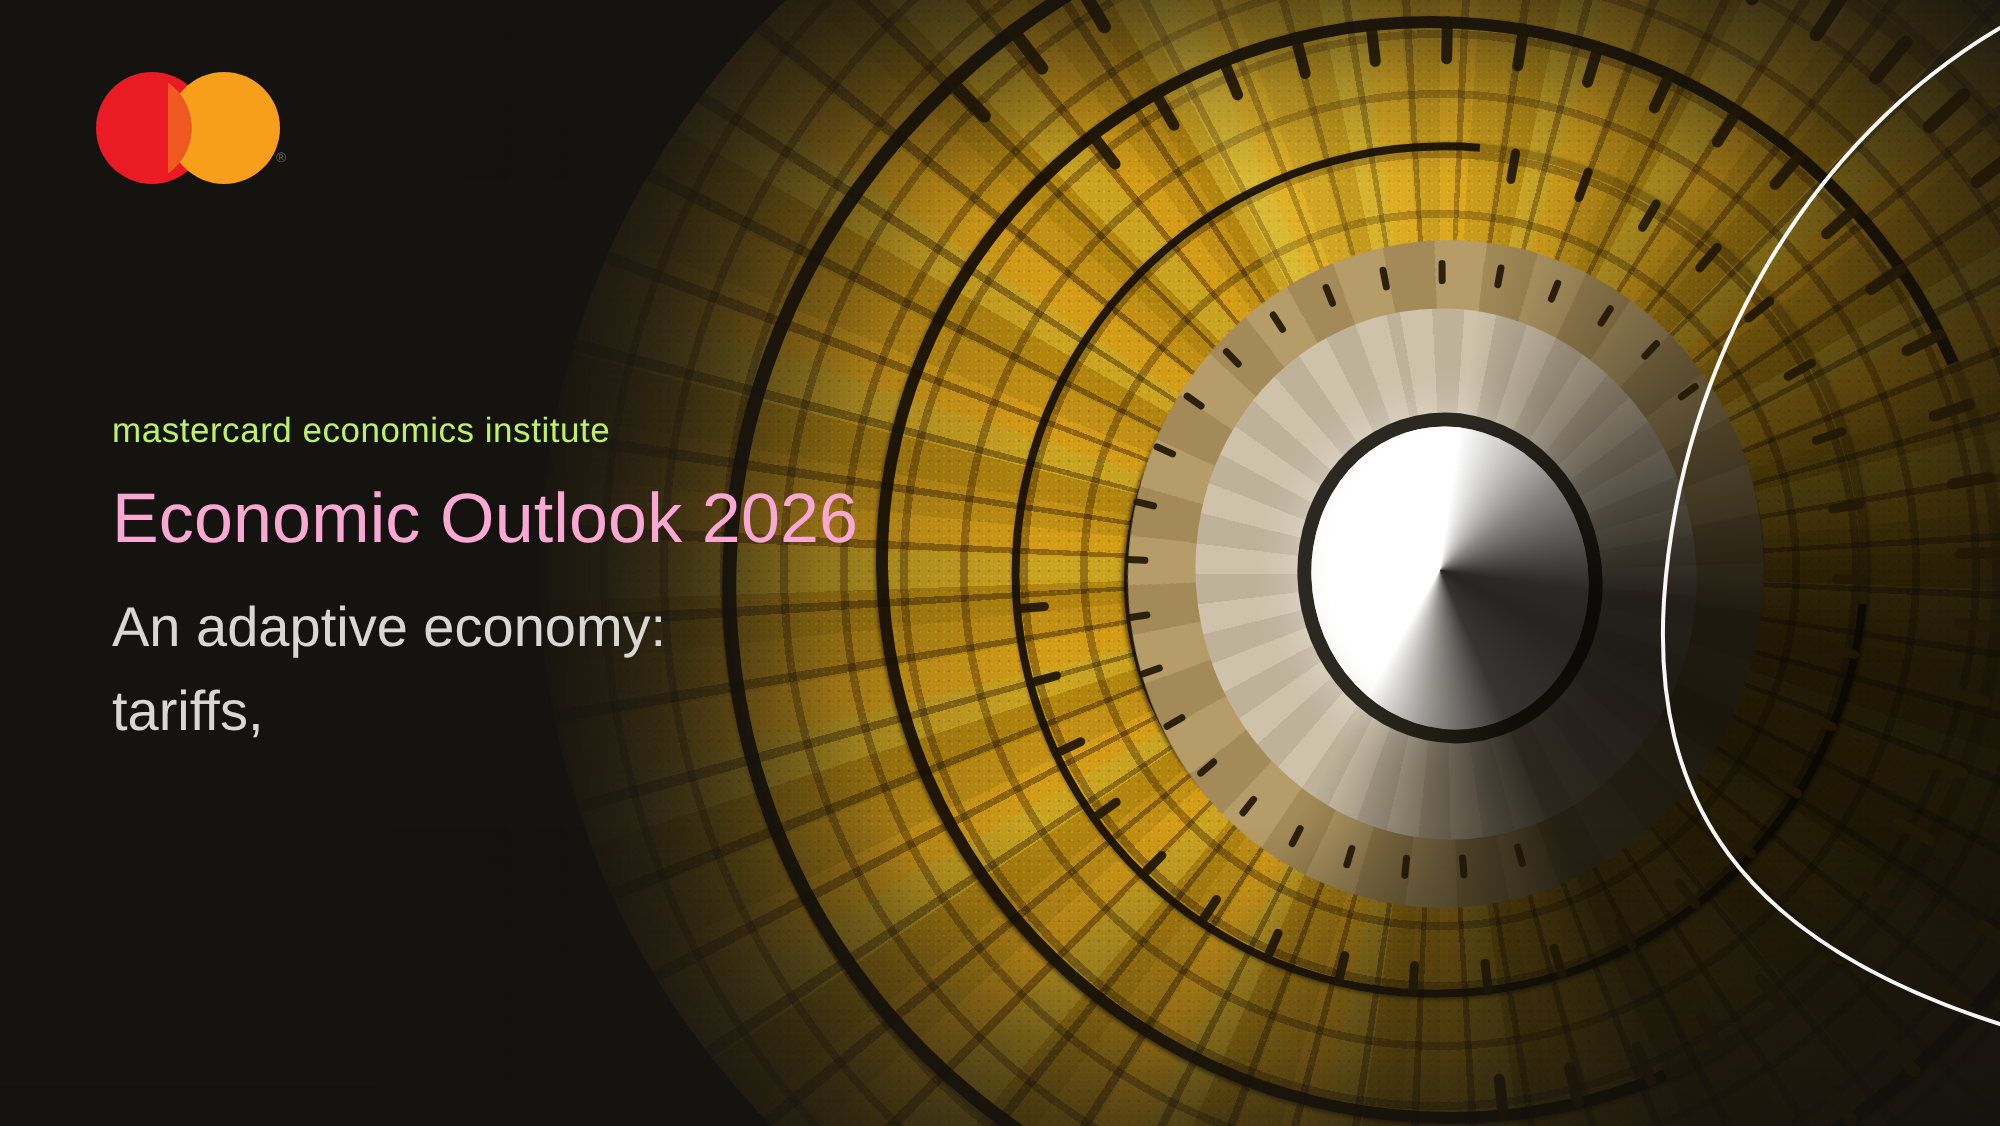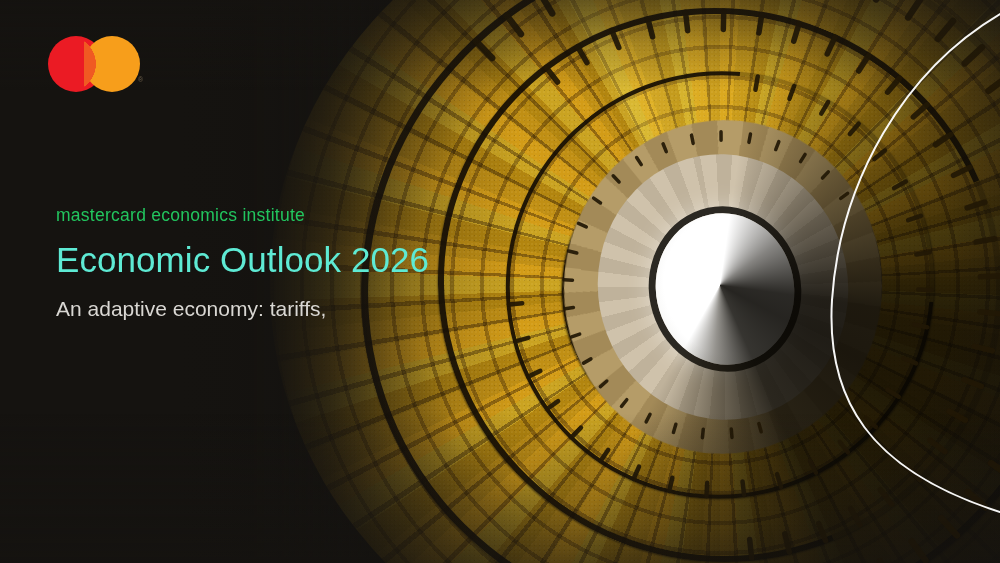--- a/index.html
+++ b/index.html
@@ -214,36 +214,36 @@
   #logo .reg {
     position:absolute; left:90px; top:40px;
     font-size:7px; color:#6d604b; line-height:1;
   }
 
   
   #copy { position:absolute; left:56px; top:205px; width:430px; }
   #eyebrow {
     font-size:17.5px;
     letter-spacing:.015em;
-    color:#22c55e;
+    color:#bef264;
     font-weight:400;
     line-height:1.2;
   }
   #title {
     margin-top:14px;
     font-size:35px;
     font-weight:400;
-    color:#5eead4;
+    color:#f9a8d4;
     letter-spacing:.002em;
     line-height:1.12;
     white-space:nowrap;
   }
   #subtitle {
     margin-top:14px;
-    font-size:21px;
+    font-size:28px;
     font-weight:400;
     color:#D9D7D3;
     line-height:1.5;
     max-width:340px;
   }
 </style>
 </head>
 <body>
 
 <div id="slide">

